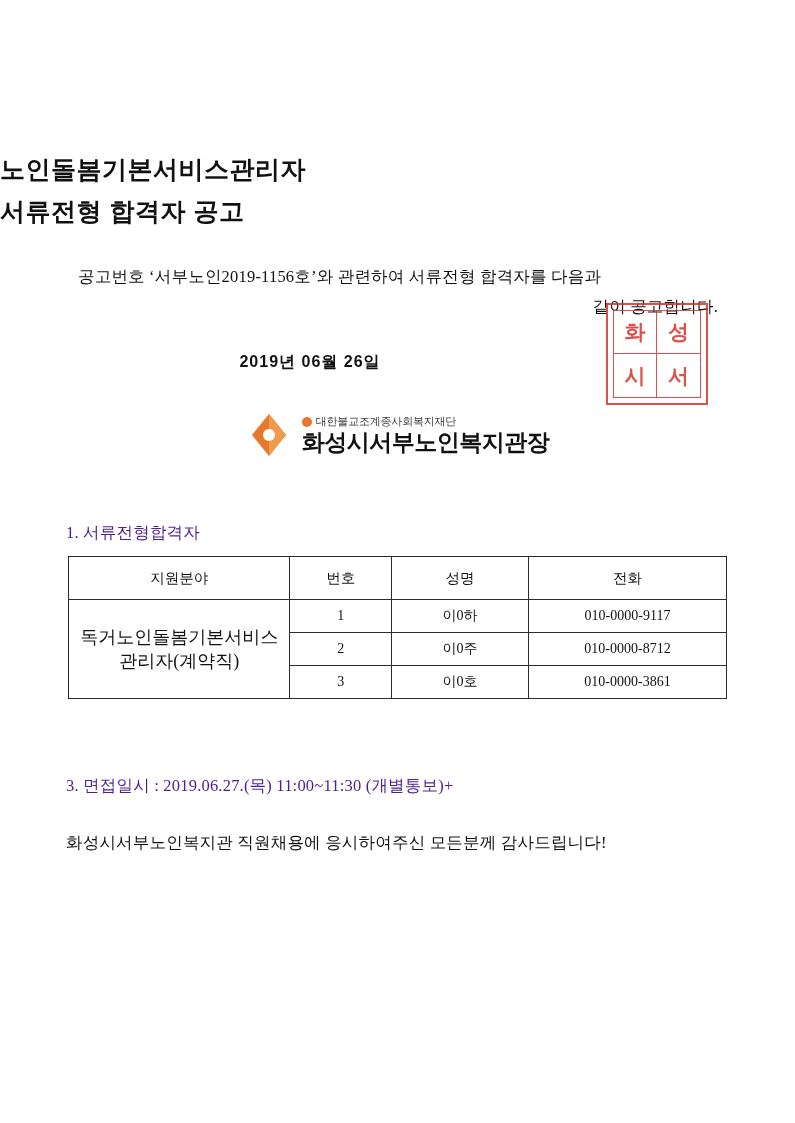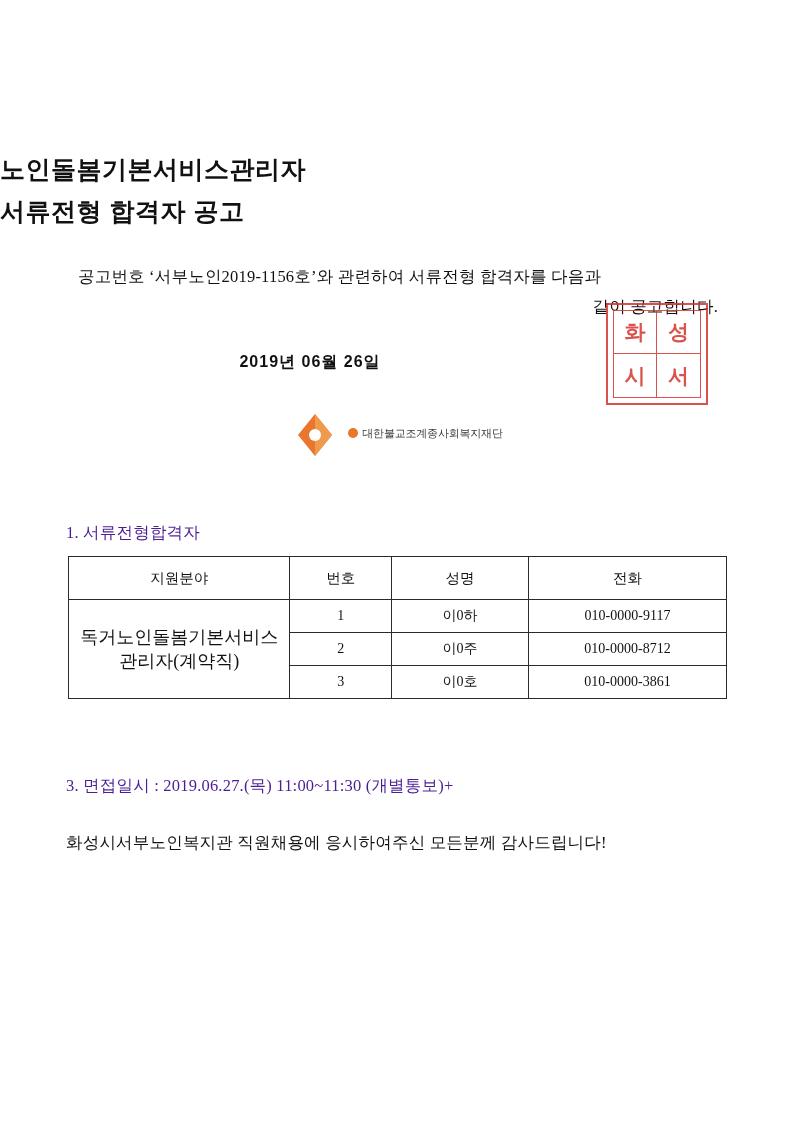--- a/index.html
+++ b/index.html
@@ -217,20 +217,21 @@
     <svg class="logo-mark" viewBox="0 0 46 46">
       <path d="M23 2 L40 23 L23 44 L6 23 Z" fill="#e8762c"></path>
       <path d="M23 2 L40 23 L23 44 Z" fill="#f09a4e"></path>
       <circle cx="23" cy="23" r="6" fill="#ffffff"></circle>
     </svg>
     <div class="logo-texts">
       <div class="logo-small">
         <span class="logo-dot"></span>
         <span>대한불교조계종사회복지재단</span>
       </div>
+      <div class="logo-big">화성시서부노인복지관장</div>
     </div>
   </div>
 
   <div class="sec sec-1">1. 서류전형합격자</div>
 
   <table class="applicants">
     <thead>
       <tr>
         <th class="col-field">지원분야</th>
         <th class="col-no">번호</th>

